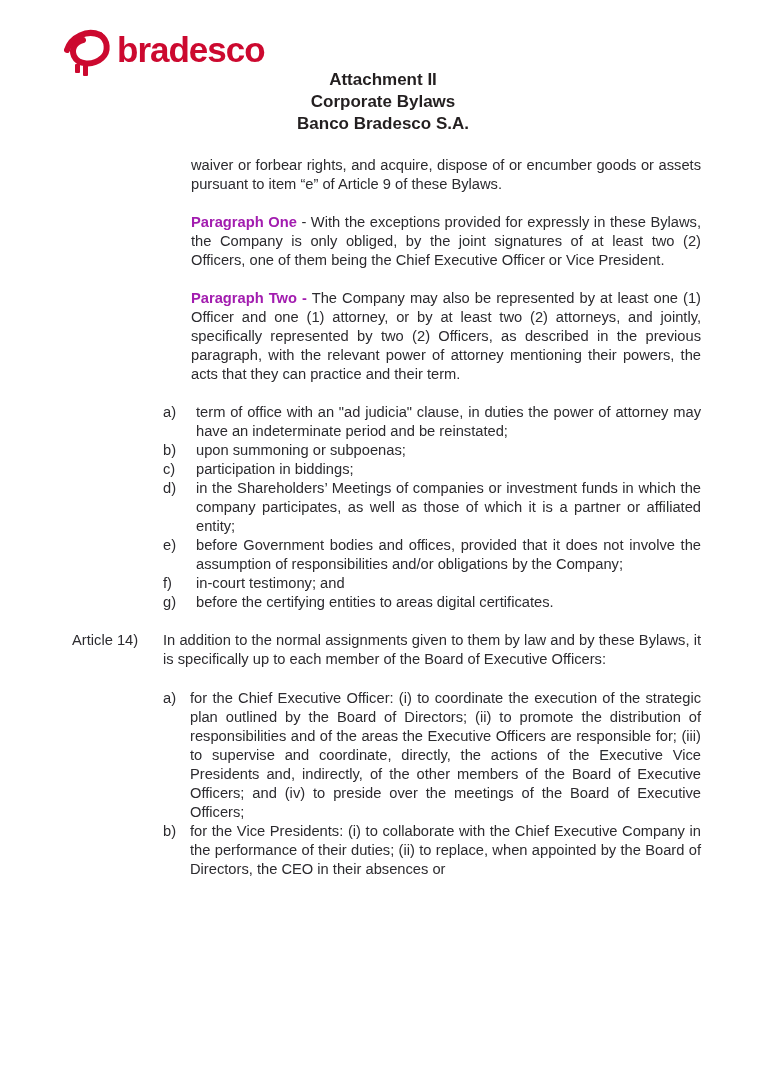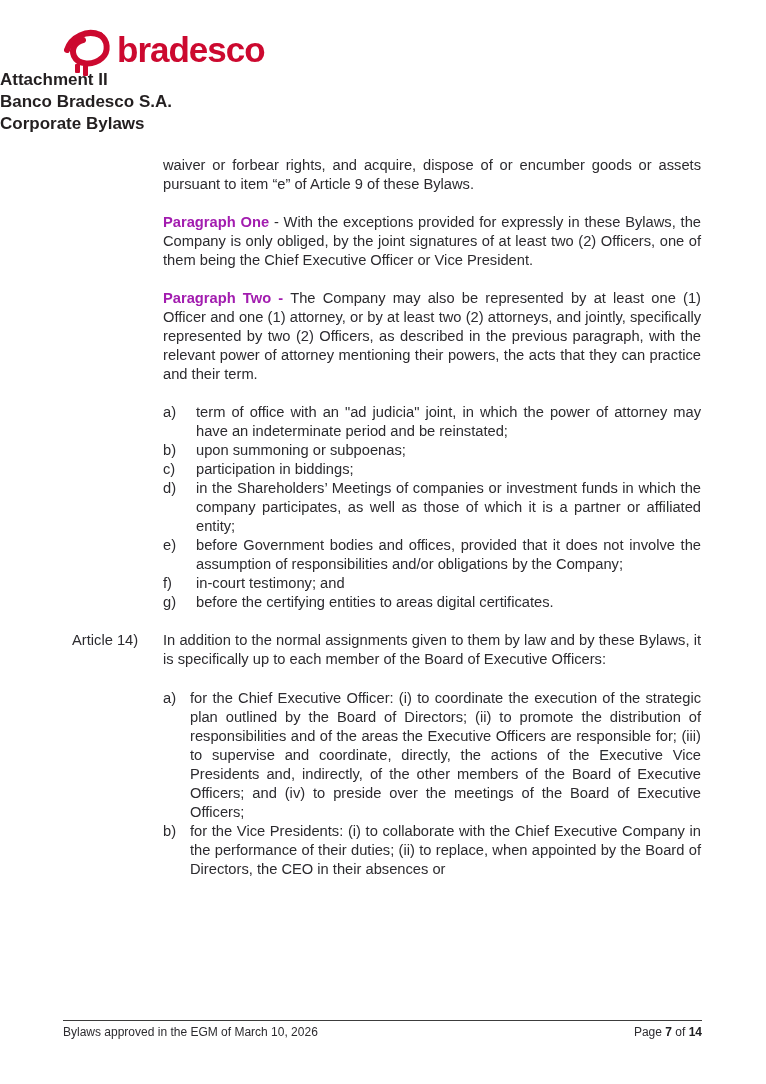--- a/index.html
+++ b/index.html
@@ -24,34 +24,35 @@
   }
   .logo-word {
     color: #CC092F;
     font-weight: bold;
     font-size: 35px;
     line-height: 46px;
     letter-spacing: -1px;
   }
   .title-block {
     padding-top: 69px;
+    text-align: center;
     font-weight: bold;
     font-size: 17px;
     line-height: 22px;
     color: #231f20;
   }
 
   
   .content {
     padding: 21px 65px 0 163px;
     font-size: 14.7px;
     line-height: 19px;
     text-align: justify;
   }
-  .para { margin-bottom: 19px; }
+  .para { margin-bottom: 19px; margin-left: 28px; }
   .para b { color: #a21caf; }
 
   .alpha-list { margin-bottom: 19px; }
   .li { display: flex; }
   .li .marker { flex: 0 0 33px; text-align: left; }
   .li .txt { flex: 1; text-align: justify; }
   .alpha-list.tight .marker { flex: 0 0 27px; }
 
   .article-row { position: relative; margin-bottom: 20px; }
   .article-label {
@@ -94,37 +95,37 @@
         </g>
         <rect x="13" y="37" width="5" height="9" rx="1" fill="#CC092F"></rect>
         <rect x="21" y="38" width="5" height="11" rx="1" fill="#CC092F"></rect>
       </svg>
     </span>
     <span class="logo-word">bradesco</span>
   </div>
 
   <div class="title-block">
     <div>Attachment II</div>
+    <div>Corporate Bylaws</div>
     <div>Banco Bradesco S.A.</div>
-    <div>Corporate Bylaws</div>
   </div>
 
   <div class="content">
 
     <p class="para"><span>waiver or forbear rights, and acquire, dispose of or encumber goods or assets pursuant to item “e” of Article 9 of these Bylaws.</span></p>
 
     <p class="para"><b>Paragraph One</b> <span>- With the exceptions provided for expressly in these Bylaws, the Company is only obliged, by the joint signatures of at least two (2) Officers, one of them being the Chief Executive Officer or Vice President.</span></p>
 
     <p class="para"><b>Paragraph Two -</b> <span>The Company may also be represented by at least one (1) Officer and one (1) attorney, or by at least two (2) attorneys, and jointly, specifically represented by two (2) Officers, as described in the previous paragraph, with the relevant power of attorney mentioning their powers, the acts that they can practice and their term.</span></p>
 
 
     <div class="alpha-list">
       <div class="li">
         <span class="marker">a)</span>
-        <span class="txt">term of office with an "ad judicia" joint, in which the power of attorney may have an indeterminate period and be reinstated;</span>
+        <span class="txt">term of office with an "ad judicia" clause, in duties the power of attorney may have an indeterminate period and be reinstated;</span>
       </div>
       <div class="li">
         <span class="marker">b)</span>
         <span class="txt">upon summoning or subpoenas;</span>
       </div>
       <div class="li">
         <span class="marker">c)</span>
         <span class="txt">participation in biddings;</span>
       </div>
       <div class="li">
@@ -156,21 +157,14 @@
         <span class="txt">for the Chief Executive Officer: (i) to coordinate the execution of the strategic plan outlined by the Board of Directors; (ii) to promote the distribution of responsibilities and of the areas the Executive Officers are responsible for; (iii) to supervise and coordinate, directly, the actions of the Executive Vice Presidents and, indirectly, of the other members of the Board of Executive Officers; and (iv) to preside over the meetings of the Board of Executive Officers;</span>
       </div>
       <div class="li">
         <span class="marker">b)</span>
         <span class="txt">for the Vice Presidents: (i) to collaborate with the Chief Executive Company in the performance of their duties; (ii) to replace, when appointed by the Board of Directors, the CEO in their absences or</span>
       </div>
     </div>
 
   </div>
 
-  <div class="footer">
-    <div class="footer-rule"></div>
-    <div class="footer-row">
-      <span>Bylaws approved in the EGM of March 10, 2026</span>
-      <span><span>Page</span> <b>7</b> <span>of</span> <b>14</b></span>
-    </div>
-  </div>
 
 </div>
 
 </body></html>

